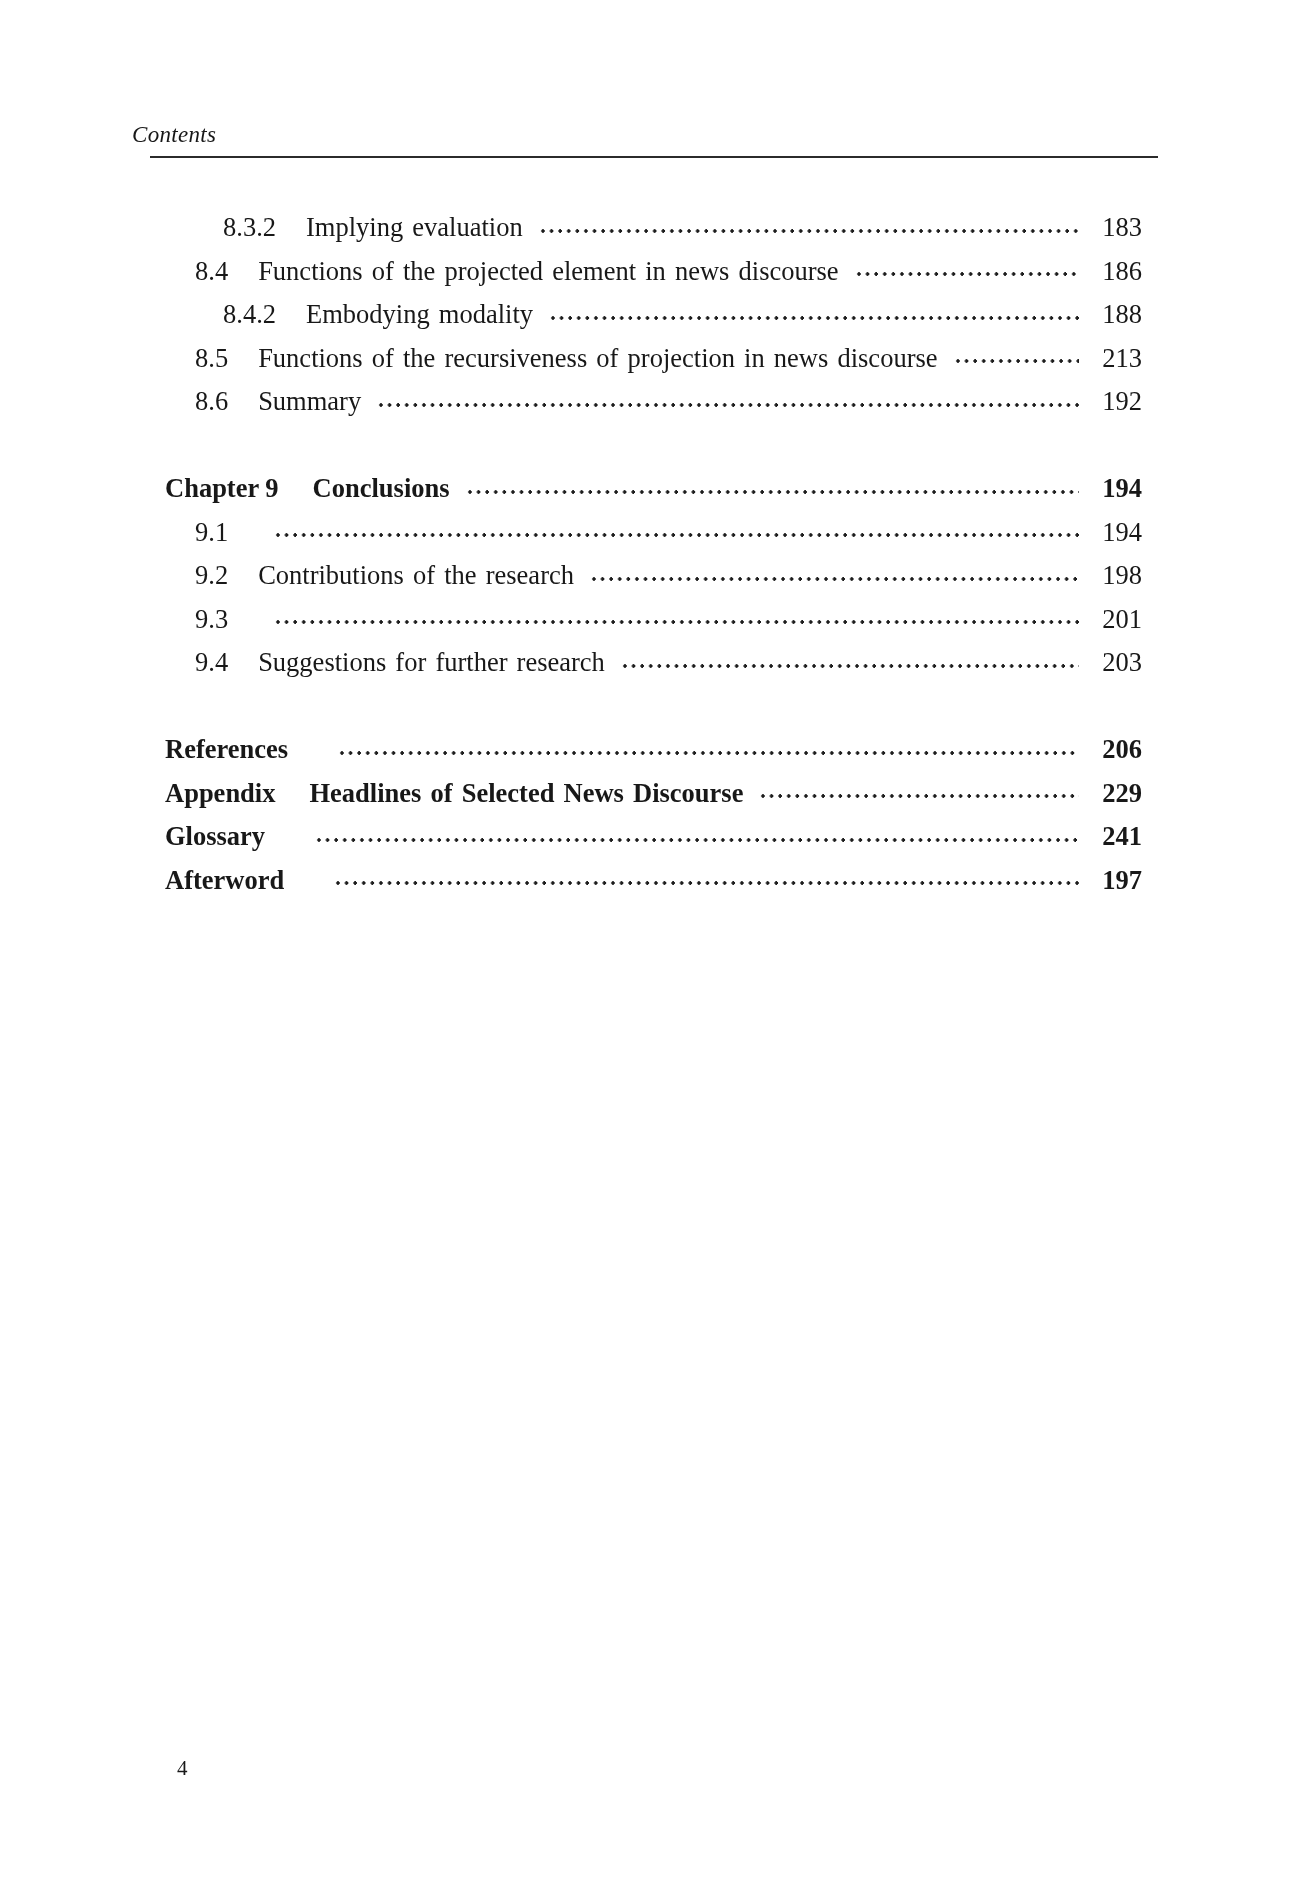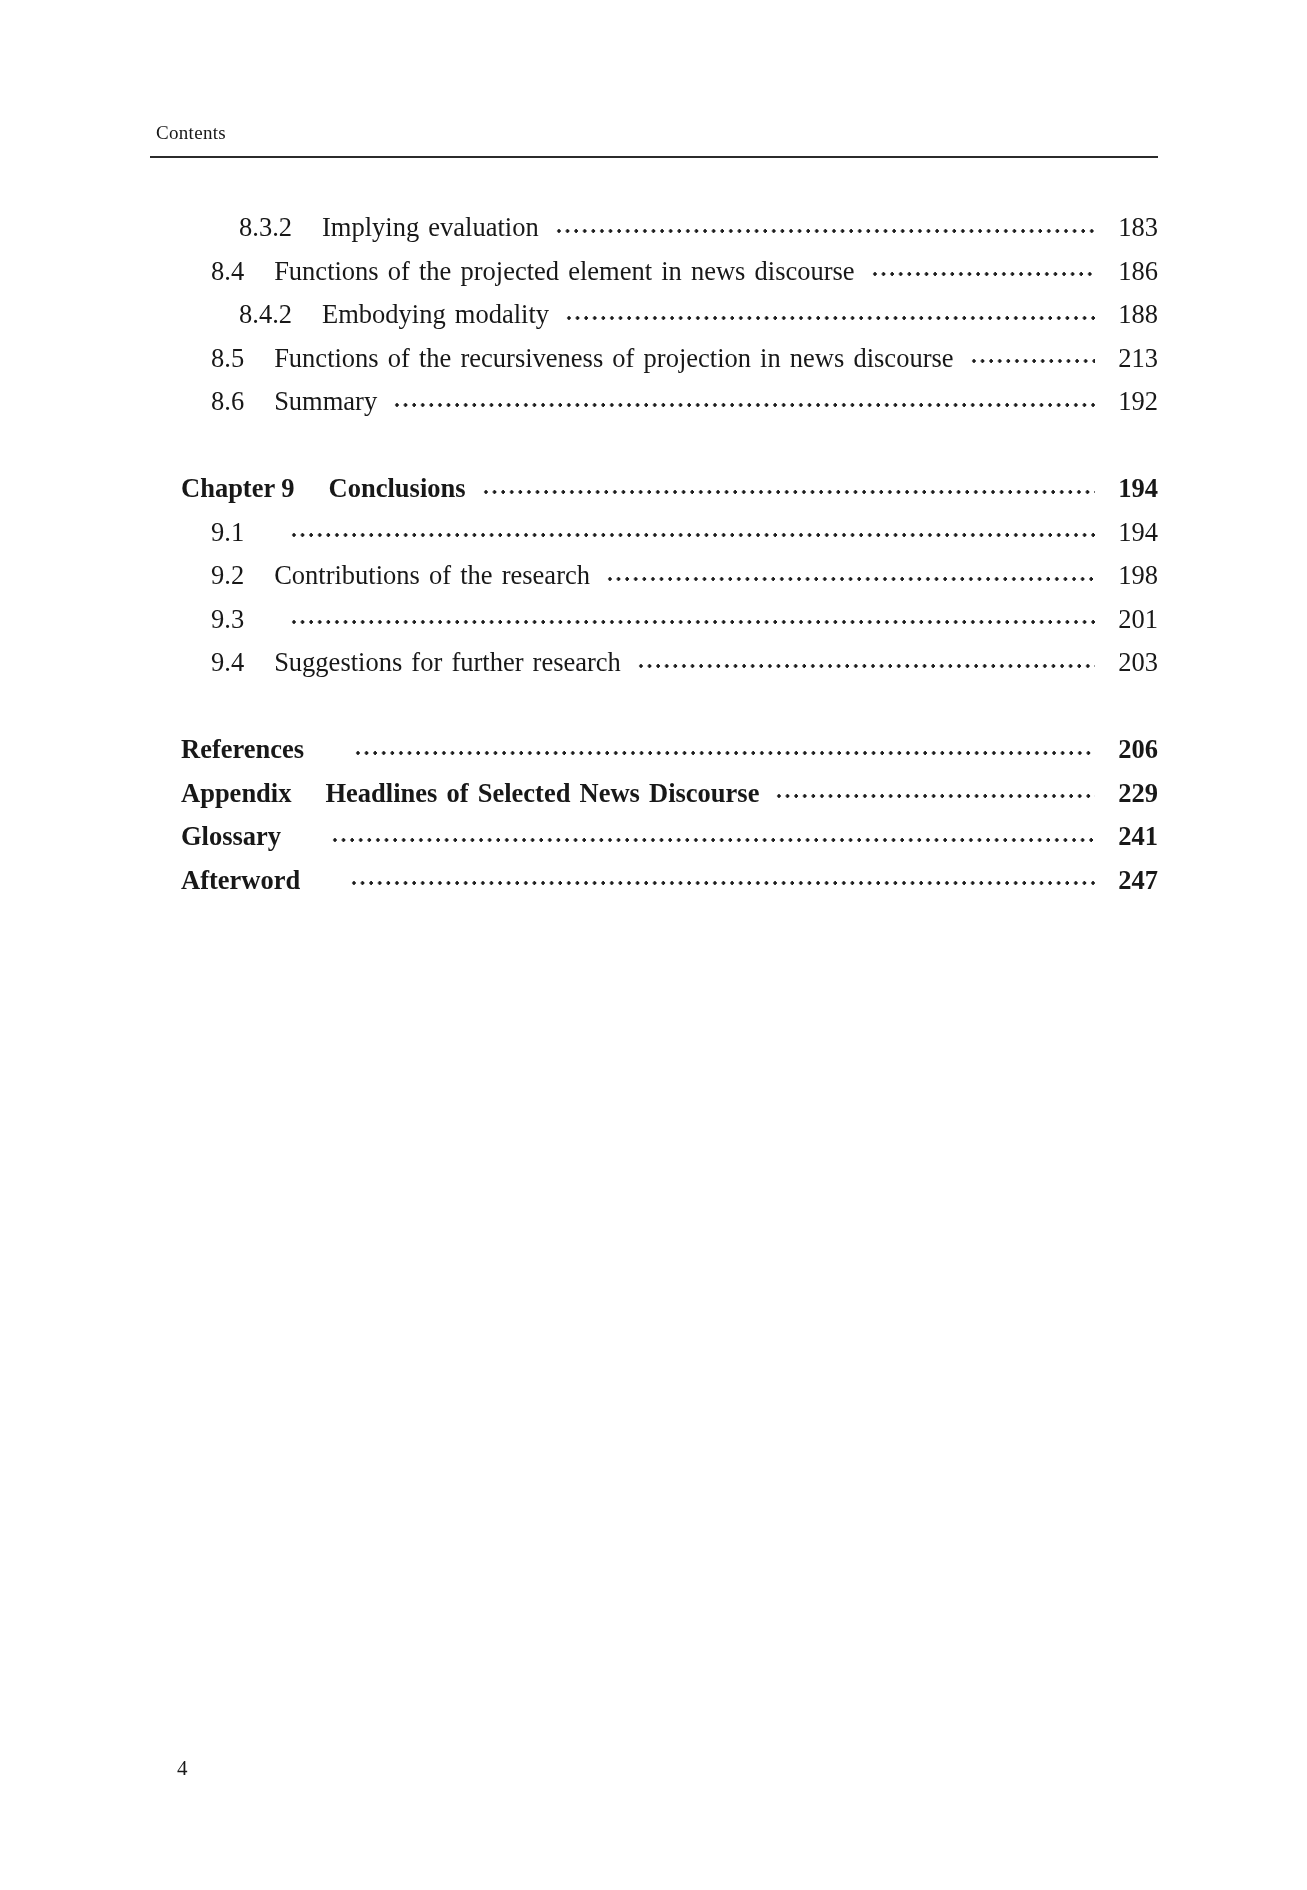--- a/index.html
+++ b/index.html
@@ -15,36 +15,37 @@
     color: #181818;
     overflow: hidden;
   }
   .page {
     position: absolute;
     inset: 0;
     background: #ffffff;
   }
   .running-head {
     position: absolute;
-    left: 156px;
+    left: 132px;
     top: 122px;
-    font-size: 19px;
+    font-size: 23px;
     letter-spacing: 0.3px;
+    font-style: italic;
   }
   .head-rule {
     position: absolute;
     left: 150px;
     top: 156px;
     width: 1008px;
     height: 2px;
     background: #2b2b2b;
   }
   .toc {
     position: absolute;
-    left: 150px;
+    left: 134px;
     top: 206px;
     width: 1008px;
   }
   .toc-group:not(:last-child) {
     margin-bottom: 43.5px;
   }
   .row {
     display: flex;
     align-items: baseline;
     height: 43.5px;
@@ -166,19 +167,19 @@
           <span class="pagenum">229</span>
         </div>
         <div class="row level0 bold">
           <span class="num">Glossary</span>
           <span class="leader"></span>
           <span class="pagenum">241</span>
         </div>
         <div class="row level0 bold">
           <span class="num">Afterword</span>
           <span class="leader"></span>
-          <span class="pagenum">247</span>
+          <span class="pagenum">197</span>
         </div>
       </div>
     </div>
 
   <div class="folio">4</div>
 </div>
 
 </body></html>

